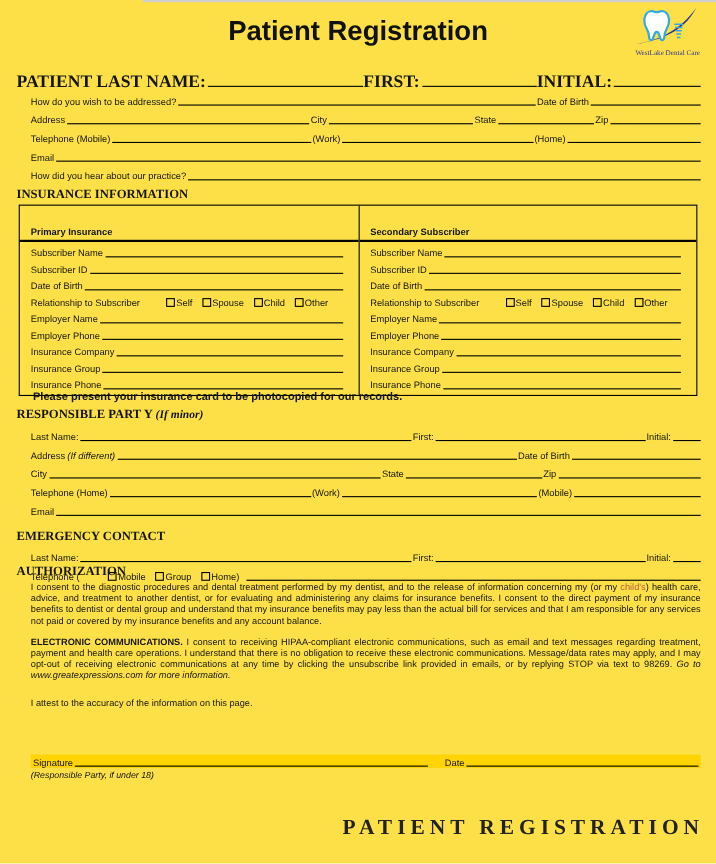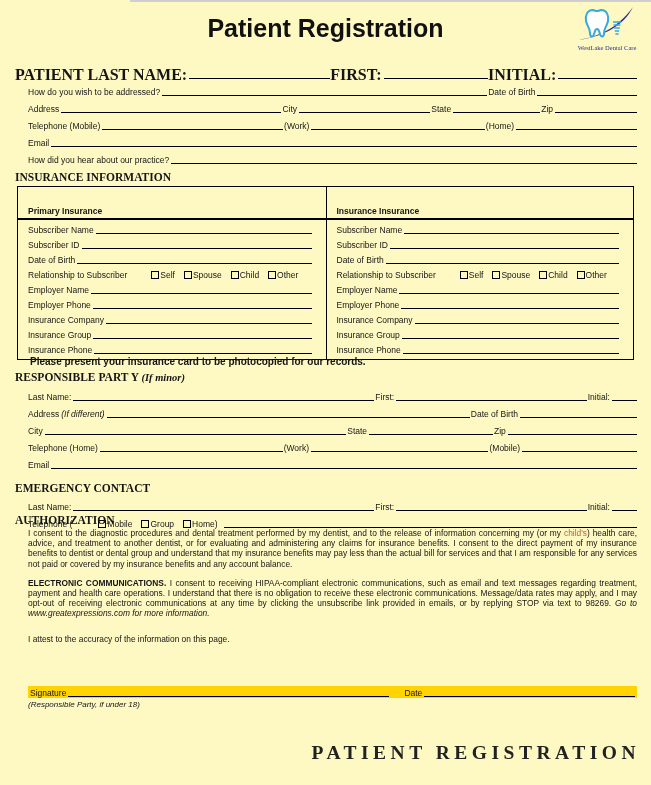--- a/index.html
+++ b/index.html
@@ -1,16 +1,16 @@
 <!DOCTYPE html>
 <html><head>
 <meta charset="utf-8">
 <style>
   html,body{margin:0;padding:0;background:#fff;}
-  .page{position:relative;width:651px;height:785px;background:#fef9c3;overflow:hidden;
+  .page{position:relative;width:651px;height:785px;background:#fde047;overflow:hidden;
         font-family:"Liberation Sans",sans-serif;color:#151515;}
   .scan-bar{position:absolute;top:0;left:130px;right:0;height:2px;background:#cfcfcf;}
 
   
   .title{position:absolute;top:14px;left:0;right:0;text-align:center;
          font-size:25px;font-weight:bold;letter-spacing:0px;color:#111;}
   .logo{position:absolute;top:4px;right:6px;width:76px;text-align:center;}
   .logo-name{font-family:"Liberation Serif",serif;font-size:6.5px;color:#2e3192;margin-top:-2px;}
 
   
@@ -174,21 +174,21 @@
           <span class="lbl first">Insurance Group</span>
           <span class="fline"></span>
         </div>
       <div class="irow">
           <span class="lbl first">Insurance Phone</span>
           <span class="fline"></span>
         </div>
     </div>
 
     <div class="ins-col second">
-      <div class="ins-head">Insurance Insurance</div>
+      <div class="ins-head">Secondary Subscriber</div>
       <div class="irow">
           <span class="lbl first">Subscriber Name</span>
           <span class="fline"></span>
         </div>
       <div class="irow">
           <span class="lbl first">Subscriber ID</span>
           <span class="fline"></span>
         </div>
       <div class="irow">
           <span class="lbl first">Date of Birth</span>

